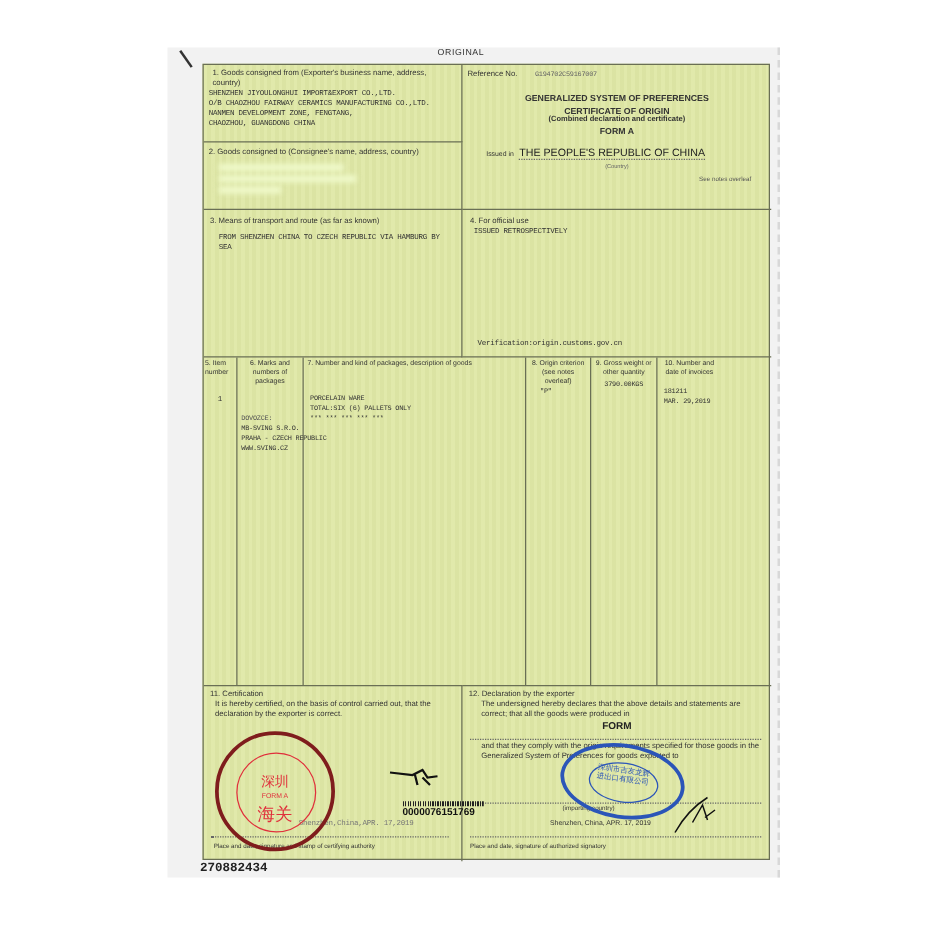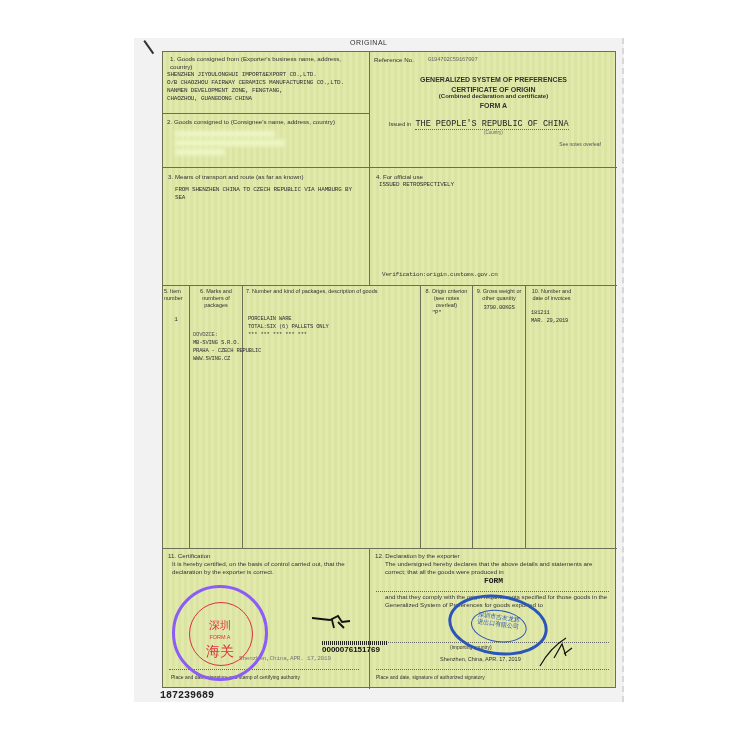--- a/index.html
+++ b/index.html
@@ -6,26 +6,26 @@
   body { width:752px; height:752px; background:#ffffff; position:relative; overflow:hidden; font-family:"Liberation Sans", sans-serif; }
   .sheet { position:absolute; left:134px; top:38px; width:488px; height:664px; background:#f2f2f2; border-right:2px dashed #d8d8d8; }
   .fold { position:absolute; left:145px; top:40px; width:16px; height:2px; background:#333; transform:rotate(55deg); transform-origin:left top; }
   .original { position:absolute; left:350px; top:39px; font-size:7px; letter-spacing:0.5px; color:#333; }
   .form { position:absolute; left:162px; top:51px; width:454px; height:637px; background:
      repeating-linear-gradient(90deg, rgba(255,255,255,0.06) 0 3px, rgba(0,0,0,0.02) 3px 6px),
      #dfe8a6; border:1px solid #6a6f55; box-sizing:border-box; }
   .cell { position:absolute; border-color:#6a6f55; border-style:solid; border-width:0; box-sizing:border-box; }
   .lbl { font-size:6.2px; color:#333; line-height:8px; }
   .mono { font-family:"Liberation Mono", monospace; font-size:6px; color:#333; line-height:8px; letter-spacing:-0.2px; }
-  .serif { font-family:Liberation Mono, monospace; }
+  .serif { font-family:Liberation Sans, sans-serif; }
   .b { font-weight:bold; }
   .center { text-align:center; }
   .dots { border-top:1px dotted #666; position:absolute; }
   .redact { position:absolute; background:#eef8c8; filter:blur(2px); }
-  .stamp-red { position:absolute; left:172px; top:585px; width:96px; height:96px; border:3px solid #8b5cf6; border-radius:50%; box-sizing:border-box; color:#e0303c; }
+  .stamp-red { position:absolute; left:172px; top:585px; width:96px; height:96px; border:3px solid #7f1d1d; border-radius:50%; box-sizing:border-box; color:#e0303c; }
   .stamp-red .inner { position:absolute; left:14px; top:14px; width:62px; height:62px; border:1.5px solid #e0303c; border-radius:50%; }
   .stamp-blue { position:absolute; left:448px; top:595px; width:100px; height:60px; border:3px solid #2b55b8; border-radius:50%; box-sizing:border-box; color:#2b55b8; transform:rotate(8deg); }
   .stamp-blue .inner { position:absolute; left:20px; top:12px; width:54px; height:30px; border:1.5px solid #2b55b8; border-radius:50%; }
   .barcode { position:absolute; left:322px; top:641px; width:65px; height:4px; background:repeating-linear-gradient(90deg,#222 0 1px, transparent 1px 2px); }
 </style>
 </head>
 <body>
 
 <div class="sheet"></div>
 <div class="fold"></div>
@@ -149,13 +149,13 @@
 
 <div class="stamp-blue">
   <div class="inner"></div>
   <div style="position:absolute;left:24px;top:16px;width:46px;font-size:6px;line-height:7px;text-align:center;">深圳市吉友龙辉进出口有限公司</div>
 </div>
 
 <svg style="position:absolute;left:536px;top:634px;" width="40" height="34" viewBox="0 0 40 34">
   <path d="M4 32 Q14 14 30 4 M18 24 L26 10 L30 22 M28 20 L36 14" stroke="#111" stroke-width="1.2" fill="none"></path>
 </svg>
 
-<div style="position:absolute;left:160px;top:690px;font-family:'Liberation Mono',monospace;font-size:10px;font-weight:bold;color:#222;">187239689</div>
+<div style="position:absolute;left:160px;top:690px;font-family:'Liberation Mono',monospace;font-size:10px;font-weight:bold;color:#222;">270882434</div>
 
 </body></html>

